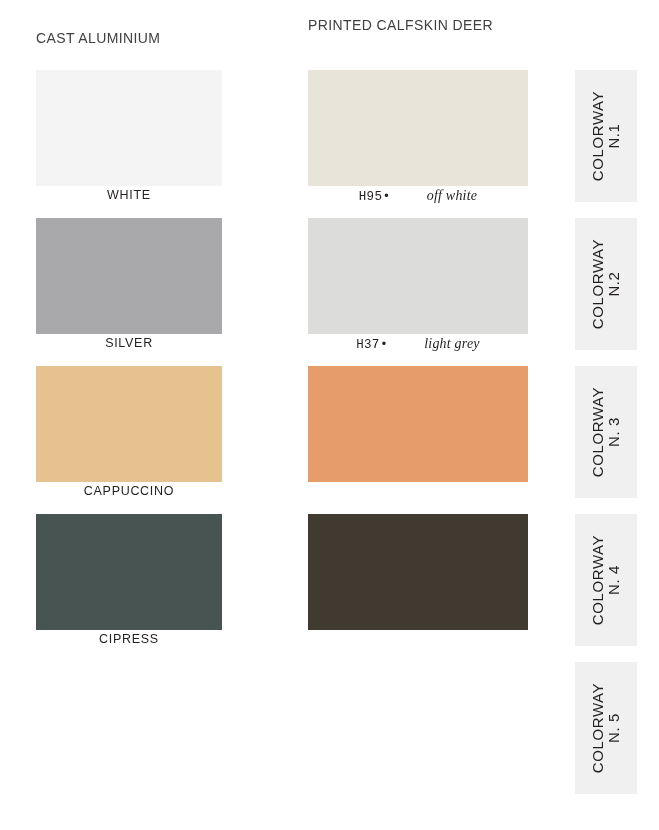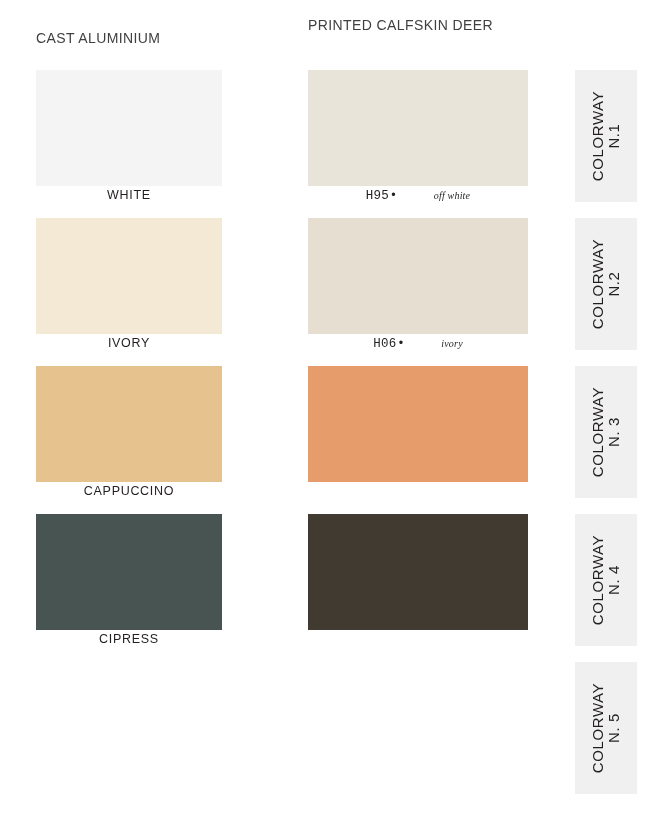--- a/index.html
+++ b/index.html
@@ -43,21 +43,21 @@
     text-align:center;
     font-size:12.5px;
     letter-spacing:0.7px;
     color:#231f20;
     white-space:nowrap;
   }
   .caption.metal{left:36px;width:186px;}
   .caption.leather{left:308px;width:220px;font-size:12.5px;letter-spacing:0.2px;}
   .code{font-family:Liberation Mono, monospace;letter-spacing:0.3px;}
   .dot{padding:0 2px;}
-  .cname{font-family:"Liberation Serif", serif;font-style:italic;font-size:10px;letter-spacing:0.2px;margin-left:36px;}
+  .cname{font-family:"Liberation Serif", serif;font-style:italic;font-size:14px;letter-spacing:0.2px;margin-left:36px;}
 
   
   .tabs{position:absolute;left:575px;top:70px;width:62px;}
   .tab{
     position:relative;
     width:62px;height:132px;
     background:#f0f0f0;
     margin-bottom:16px;
   }
   .tab-text{
@@ -121,24 +121,24 @@
   <div class="col-header" id="hdr-leather">PRINTED CALFSKIN DEER</div>
 
   <div class="rows" id="rows-container">
       <div class="row">
         <div class="swatch metal tx-flat" style="background: rgb(244, 244, 244);"></div>
         <div class="caption metal">WHITE</div>
         <div class="swatch leather tx-leather" style="background: rgb(233, 228, 217);"></div>
         <div class="caption leather"><span class="code">H95</span><span class="dot">•</span><span class="cname">off white</span></div>
       </div>
       <div class="row">
-        <div class="swatch metal tx-flat" style="background: rgb(244, 233, 213);"></div>
-        <div class="caption metal">IVORY</div>
-        <div class="swatch leather tx-leather" style="background: rgb(230, 222, 209);"></div>
-        <div class="caption leather"><span class="code">H06</span><span class="dot">•</span><span class="cname">ivory</span></div>
+        <div class="swatch metal tx-metal" style="background: rgb(169, 169, 171);"></div>
+        <div class="caption metal">SILVER</div>
+        <div class="swatch leather tx-leather" style="background: rgb(220, 220, 218);"></div>
+        <div class="caption leather"><span class="code">H37</span><span class="dot">•</span><span class="cname">light grey</span></div>
       </div>
       <div class="row">
         <div class="swatch metal tx-flat" style="background: rgb(230, 195, 142);"></div>
         <div class="caption metal">CAPPUCCINO</div>
         <div class="swatch leather tx-leather" style="background: rgb(231, 156, 107);"></div>
       </div>
       <div class="row">
         <div class="swatch metal tx-grain" style="background: rgb(72, 84, 81);"></div>
         <div class="caption metal">CIPRESS</div>
         <div class="swatch leather tx-leather" style="background: rgb(65, 58, 48);"></div>

